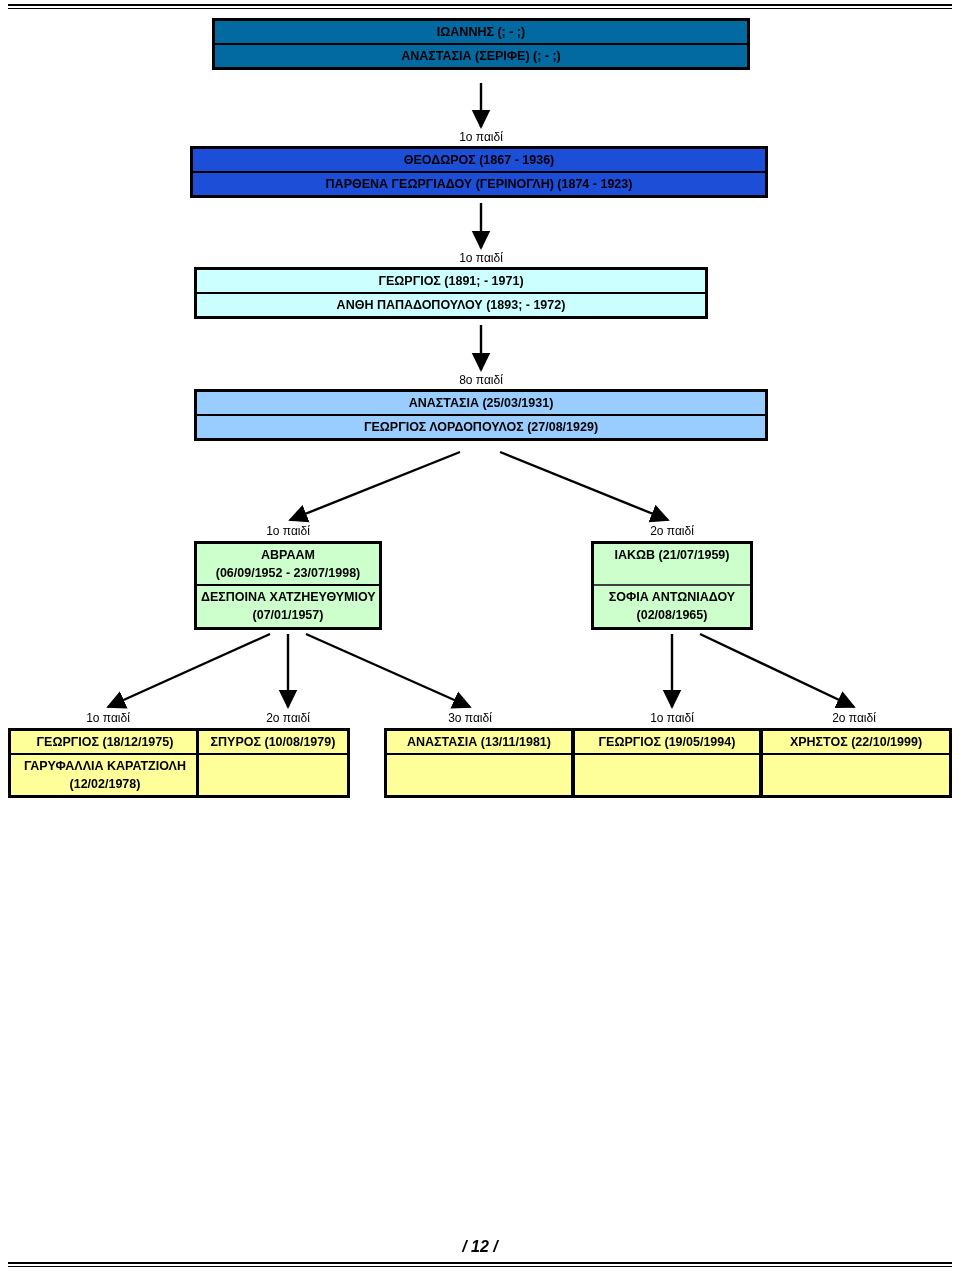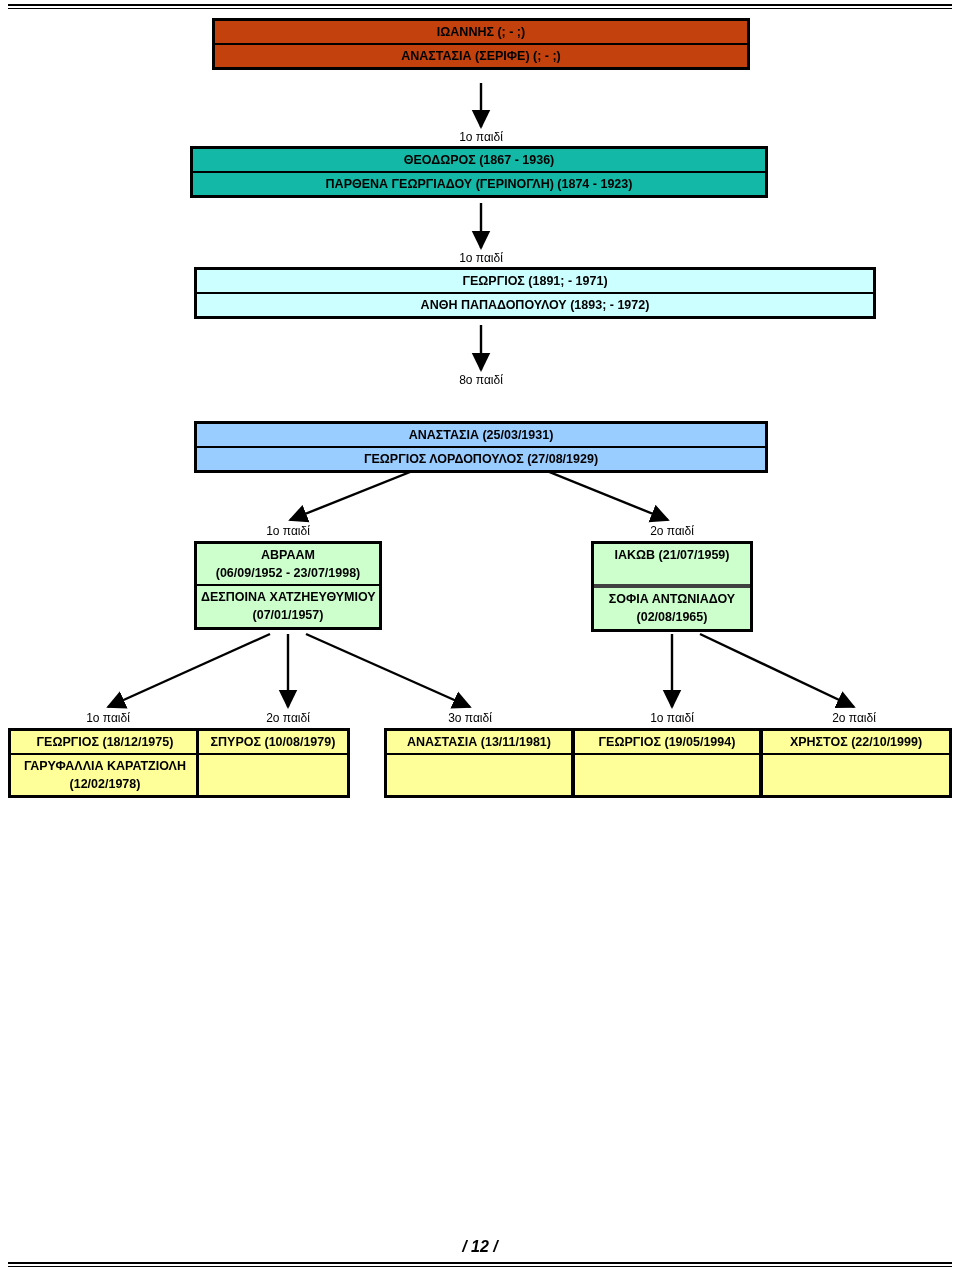--- a/index.html
+++ b/index.html
@@ -63,22 +63,22 @@
   }
   .node .row.r1 {
     border-bottom: 2px solid #000;
     font-weight: bold;
   }
   .node .row.r2 {
     font-weight: bold;
   }
 
   
-  .fill-gray   .row { background: #c2410c; }
-  .fill-purple .row { background: #14b8a6; }
+  .fill-gray   .row { background: #0369a1; }
+  .fill-purple .row { background: #1d4ed8; }
   .fill-cyan   .row { background: #ccffff; }
   .fill-blue   .row { background: #99ccff; }
   .fill-green  .row { background: #ccffcc; }
   .fill-yellow .row { background: #ffff99; }
 
   
   .caption {
     position: absolute;
     font-size: 12px;
     color: #000;
@@ -131,46 +131,46 @@
     <div class="row r2">ΑΝΑΣΤΑΣΙΑ  (ΣΕΡΙΦΕ) (; - ;)</div>
   </div>
 
   <div class="caption" style="left:431px; top:130px; width:100px;">1ο παιδί</div>
   <div class="node fill-purple" style="left:190px; top:146px; width:578px;">
     <div class="row r1">ΘΕΟΔΩΡΟΣ  (1867 - 1936)</div>
     <div class="row r2">ΠΑΡΘΕΝΑ  ΓΕΩΡΓΙΑΔΟΥ (ΓΕΡΙΝΟΓΛΗ) (1874 - 1923)</div>
   </div>
 
   <div class="caption" style="left:431px; top:251px; width:100px;">1ο παιδί</div>
-  <div class="node fill-cyan" style="left:194px; top:267px; width:682px;">
+  <div class="node fill-cyan" style="left:194px; top:267px; width:514px;">
     <div class="row r1">ΓΕΩΡΓΙΟΣ (1891; - 1971)</div>
     <div class="row r2">ΑΝΘΗ ΠΑΠΑΔΟΠΟΥΛΟΥ (1893; - 1972)</div>
   </div>
 
   <div class="caption" style="left:431px; top:373px; width:100px;">8ο παιδί</div>
-  <div class="node fill-blue" style="left:194px; top:389px; width:574px;margin-top:32px;">
+  <div class="node fill-blue" style="left:194px; top:389px; width:574px;">
     <div class="row r1">ΑΝΑΣΤΑΣΙΑ (25/03/1931)</div>
     <div class="row r2">ΓΕΩΡΓΙΟΣ  ΛΟΡΔΟΠΟΥΛΟΣ (27/08/1929)</div>
   </div>
 
   <div class="caption" style="left:238px; top:524px; width:100px;">1ο παιδί</div>
   <div class="node fill-green" style="left:194px; top:541px; width:188px;">
     <div class="row r1" style="border-bottom:2px solid #000;">
       <div>ΑΒΡΑΑΜ</div>
       <div>(06/09/1952 - 23/07/1998)</div>
     </div>
     <div class="row r2">
       <div>ΔΕΣΠΟΙΝΑ ΧΑΤΖΗΕΥΘΥΜΙΟΥ</div>
       <div>(07/01/1957)</div>
     </div>
   </div>
 
   <div class="caption" style="left:622px; top:524px; width:100px;">2ο παιδί</div>
   <div class="node fill-green" style="left:591px; top:541px; width:162px;">
-    <div class="row r1" style="border-bottom:4px solid #404040;">
+    <div class="row r1" style="border-bottom:2px solid #404040;">
       <div>ΙΑΚΩΒ (21/07/1959)</div>
       <div>&nbsp;</div>
     </div>
     <div class="row r2">
       <div>ΣΟΦΙΑ  ΑΝΤΩΝΙΑΔΟΥ</div>
       <div>(02/08/1965)</div>
     </div>
   </div>
 
   <div class="caption" style="left:58px; top:711px; width:100px;">1ο παιδί</div>

